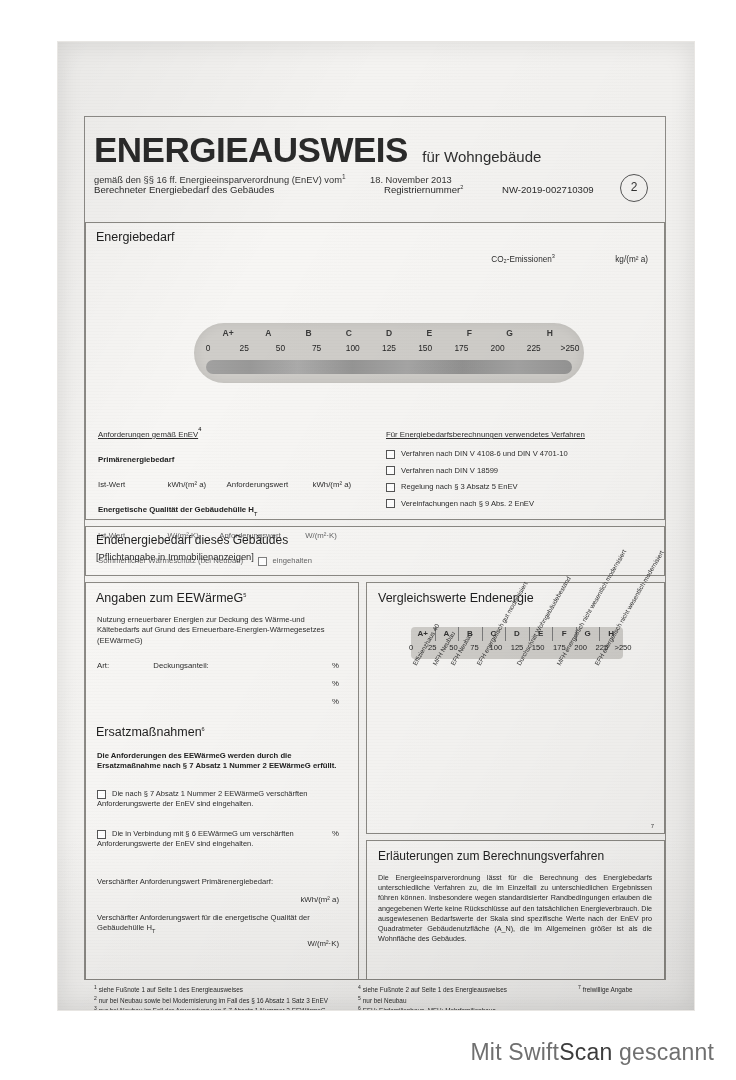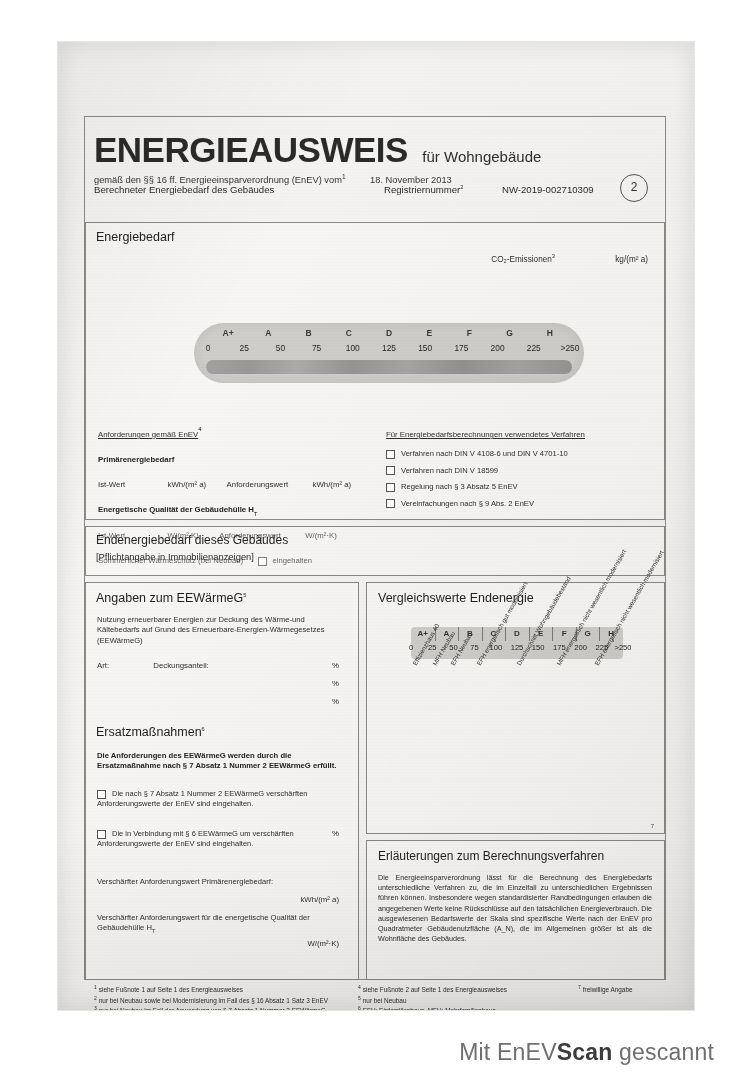--- a/index.html
+++ b/index.html
@@ -147,21 +147,21 @@
   .fn-col{position:absolute;top:0;}
   .fn-c1{left:8px;width:250px;}
   .fn-c2{left:272px;width:215px;}
   .fn-c3{left:492px;width:120px;}
   .fn-num{font-size:5px;vertical-align:super;margin-right:2px;}
   
   .watermark{
     position:absolute;right:22px;bottom:14px;
     font-size:23px;color:#6f6f6f;letter-spacing:0.2px;
   }
-  .watermark b{color:#3c3c3c;font-weight:bold;margin-top:36px;}
+  .watermark b{color:#3c3c3c;font-weight:normal;margin-top:36px;}
   
   .grain{
     position:absolute;inset:0;z-index:45;pointer-events:none;
     background-image:repeating-linear-gradient(0deg, rgba(0,0,0,0.012) 0px, rgba(0,0,0,0.012) 1px, rgba(255,255,255,0) 1px, rgba(255,255,255,0) 3px);
   }
   .edge-shadow{
     position:absolute;left:58px;top:42px;width:636px;height:968px;z-index:50;pointer-events:none;
     box-shadow:inset 0 0 26px rgba(0,0,0,0.10);
   }
 </style>
@@ -368,14 +368,14 @@
       </div>
   </div>
 
   <div id="paper-tint"></div>
   <div class="grain"></div>
 </div>
 
 <div class="edge-shadow"></div>
 
 <div class="watermark">
-  <span>Mit EnEV</span><b>Scan</b><span> gescannt</span>
+  <span>Mit Swift</span><b>Scan</b><span> gescannt</span>
 </div>
 
 </body></html>

